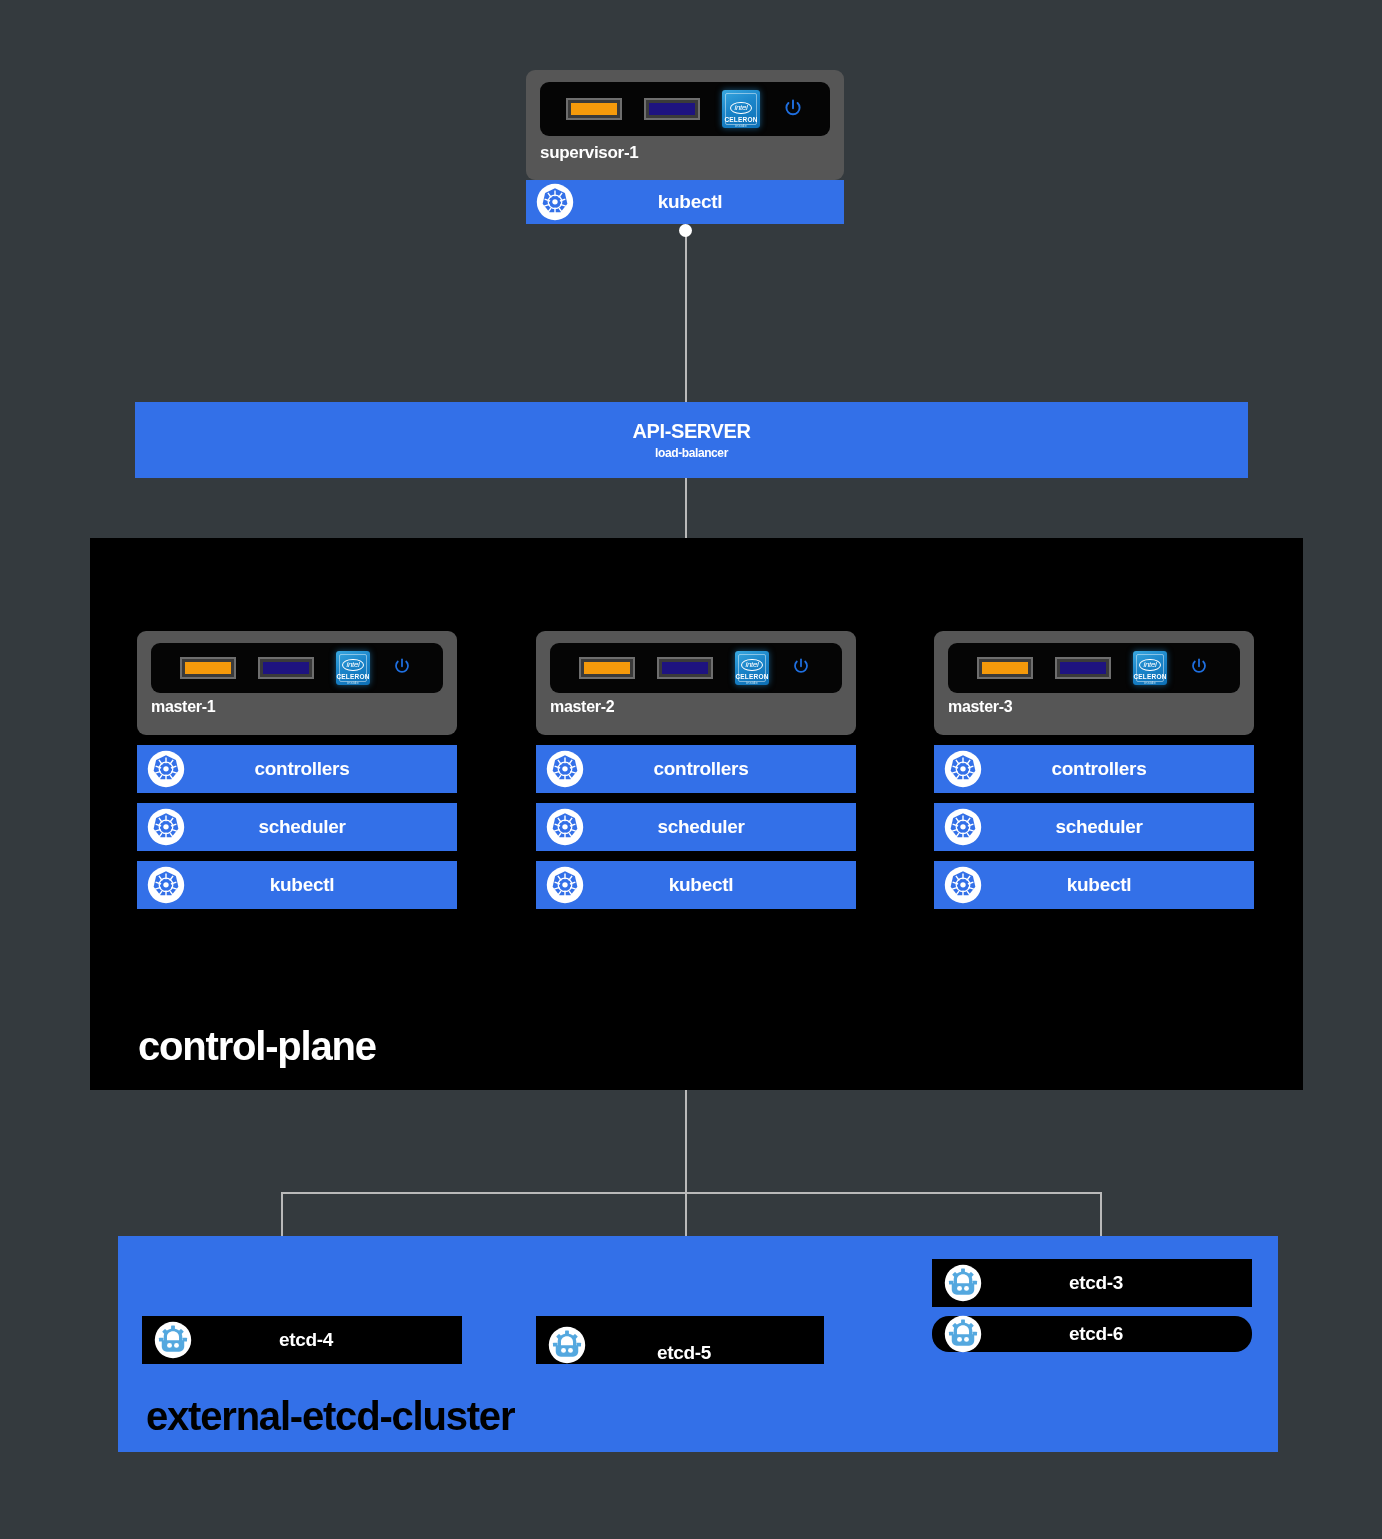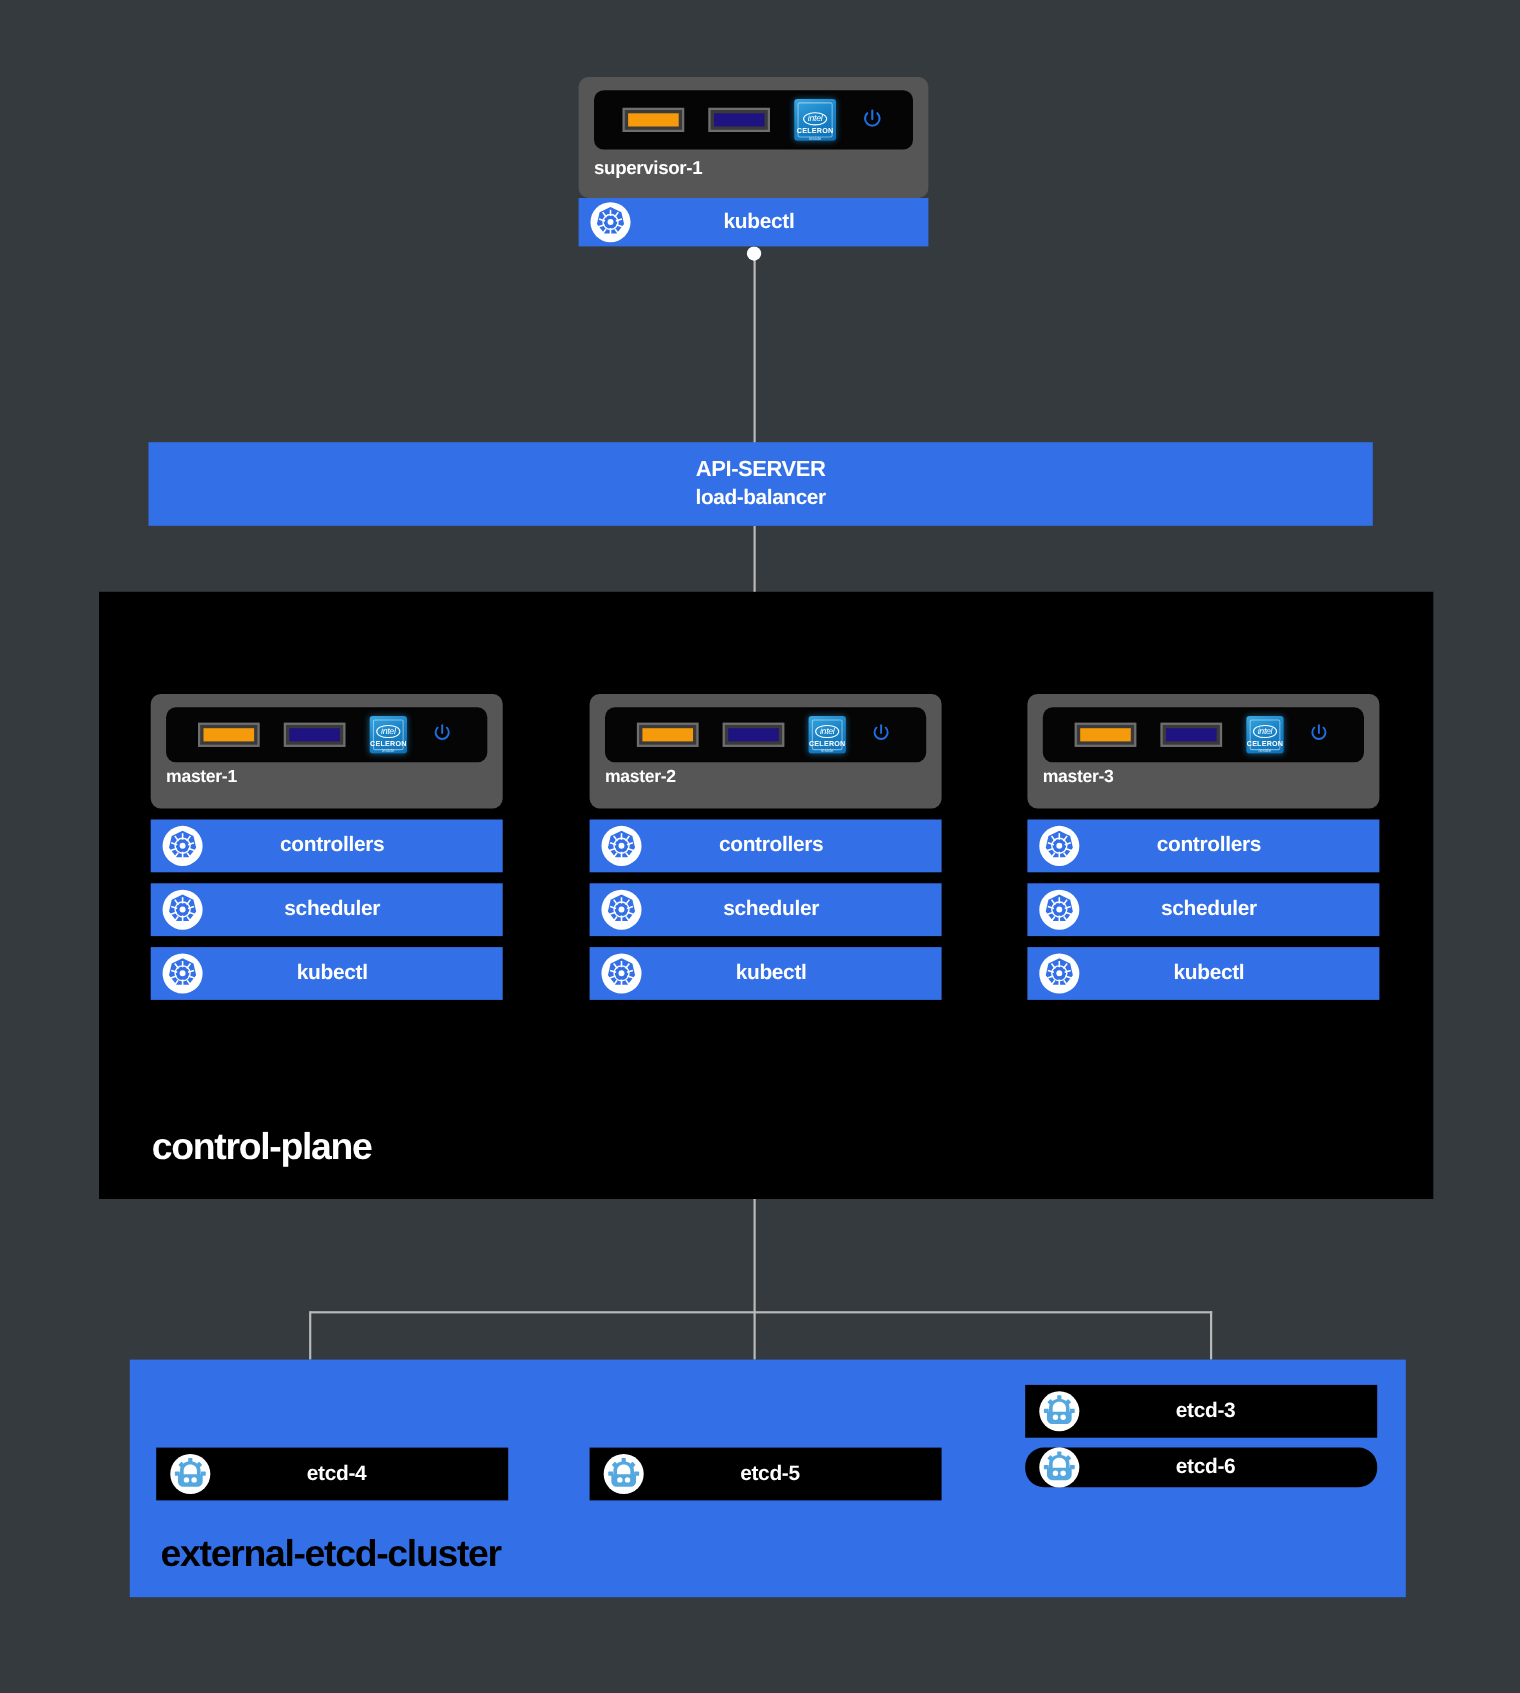--- a/index.html
+++ b/index.html
@@ -151,21 +151,21 @@
     box-sizing: border-box;
   }
   .region-control {
     background: #000000;
   }
   .region-etcd {
     background: #3370e8;
   }
   .region-title {
     position: absolute;
-    font-size: 34px;
+    font-size: 40px;
     font-weight: 900;
     letter-spacing: -1.2px;
   }
   .region-title.light { color: #ffffff; }
   .region-title.dark { color: #000000; }
 
   
   .api-banner {
     position: absolute;
     background: #3370e8;
@@ -174,21 +174,21 @@
     align-items: center;
     justify-content: center;
     color: #ffffff;
   }
   .api-line1 {
     font-size: 20px;
     font-weight: bold;
     letter-spacing: -0.4px;
   }
   .api-line2 {
-    font-size: 19px;
+    font-size: 12px;
     font-weight: bold;
     letter-spacing: -0.4px;
     margin-top: 3px;
   }
 
   
   .etcd-box {
     position: absolute;
     background: #000000;
     display: flex;
@@ -449,21 +449,21 @@
       </svg>
     <span class="etcd-label">etcd-3</span>
   </div>
 
   <div class="etcd-box" style="left:142px; top:1316px; width:320px; height:48px;">
     <svg class="etcd-ico">
         <use href="#sym-etcd"></use>
       </svg>
     <span class="etcd-label">etcd-4</span>
   </div>
-  <div class="etcd-box" style="left:536px; top:1316px; width:320px; height:48px;">
+  <div class="etcd-box" style="left:536px; top:1316px; width:288px; height:48px;align-items:flex-end;">
     <svg class="etcd-ico">
         <use href="#sym-etcd"></use>
       </svg>
     <span class="etcd-label">etcd-5</span>
   </div>
   <div class="etcd-box" style="left:932px; top:1316px; width:320px; height:36px;border-radius:17px;">
     <svg class="etcd-ico">
         <use href="#sym-etcd"></use>
       </svg>
     <span class="etcd-label">etcd-6</span>

